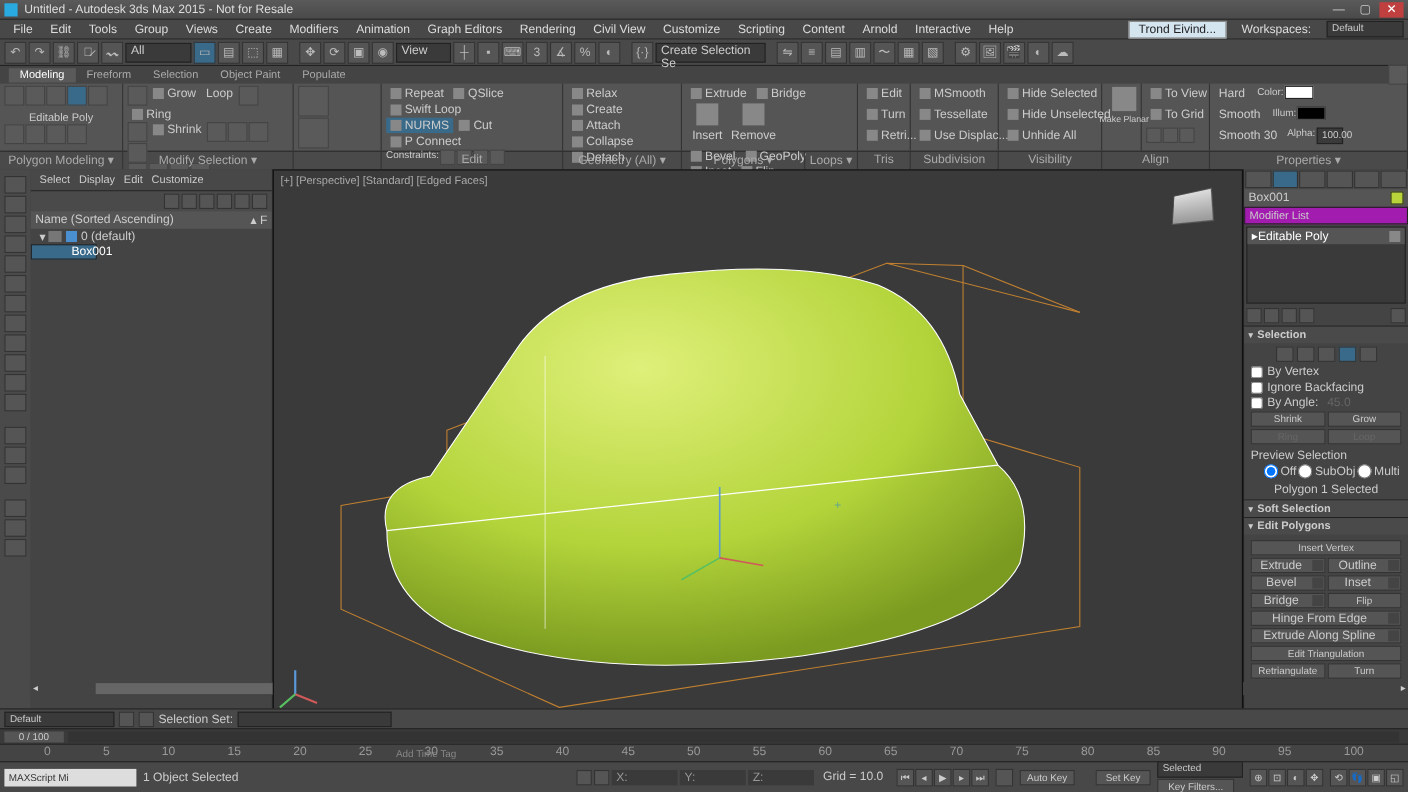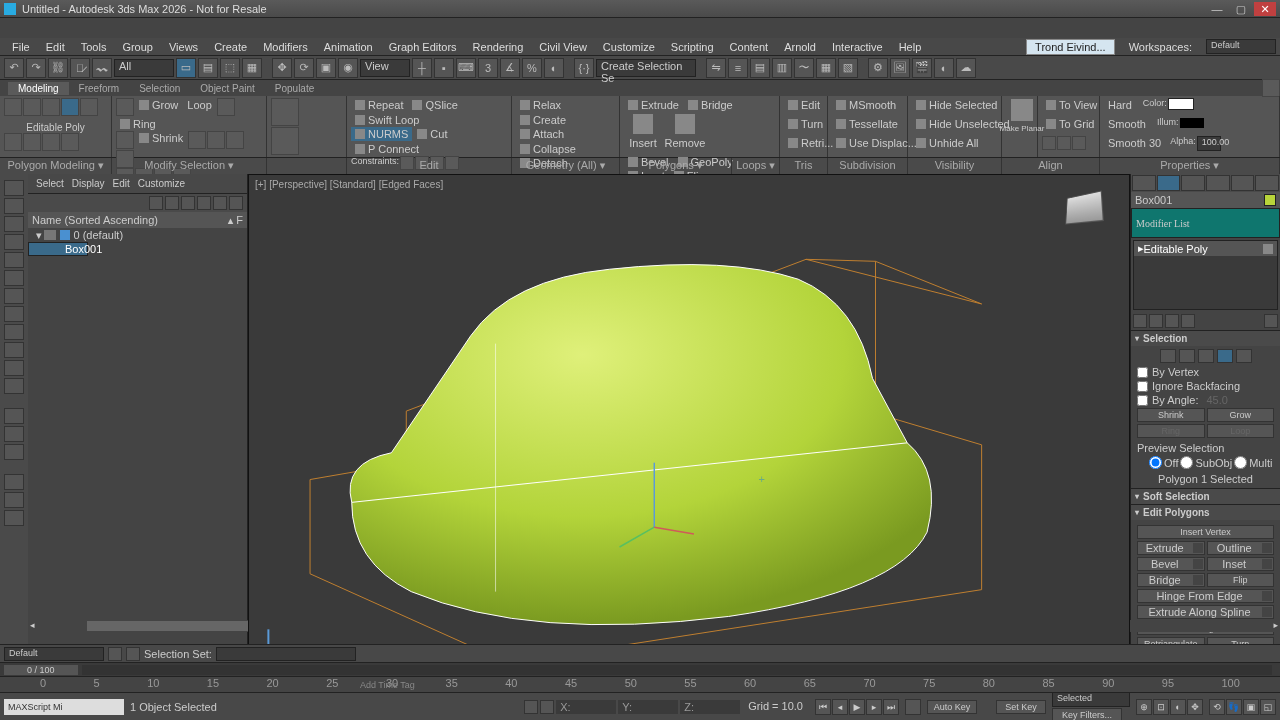--- a/index.html
+++ b/index.html
@@ -1,21 +1,21 @@
 <!DOCTYPE html>
 <html><head>
 <meta charset="utf-8">
 <style>
 * { margin: 0; padding: 0; box-sizing: border-box; font-family: "Segoe UI", Tahoma, sans-serif; font-size: 11px; }
 body { background: #444; color: #ccc; width: 1280px; height: 720px; overflow: hidden; position: relative; }
 .titlebar { height: 18px; background: linear-gradient(#5a5a5a, #4a4a4a); display: flex; align-items: center; padding: 0 4px; color: #ddd; border-bottom: 1px solid #222; }
 .titlebar .spacer { flex: 1; }
 .winbtn { width: 22px; height: 14px; margin-left: 2px; text-align: center; line-height: 14px; color: #ccc; cursor: pointer; }
 .winbtn.close { background: #c04040; color: #fff; }
-.menubar { height: 18px; background: #484848; display: flex; align-items: center; padding: 0 4px; border-bottom: 1px solid #222; margin-top: 20px; }
+.menubar { height: 18px; background: #484848; display: flex; align-items: center; padding: 0 4px; border-bottom: 1px solid #222; }
 .menubar span { padding: 0 8px; cursor: pointer; color: #ddd; }
 .menubar .right { margin-left: auto; display: flex; align-items: center; gap: 6px; }
 .userbox { background: #d5e5f0; color: #222; padding: 1px 8px; border: 1px solid #888; }
 .toolbar1 { height: 24px; background: #494949; display: flex; align-items: center; padding: 0 4px; gap: 2px; border-bottom: 1px solid #222; }
 .tbtn { width: 20px; height: 20px; background: #555; border: 1px solid #333; display: flex; align-items: center; justify-content: center; color: #bbb; cursor: pointer; }
 .tbtn.act { background: #3a6a8a; }
 .sel { height: 18px; background: #3a3a3a; border: 1px solid #222; color: #ccc; padding: 0 4px; width: 60px; }
 .ribbon-tabs { height: 16px; background: #444; display: flex; align-items: center; padding-left: 8px; gap: 0; }
 .rtab { padding: 1px 10px; color: #aaa; cursor: pointer; font-size: 10px; }
 .rtab.active { background: #5a5a5a; color: #fff; }
@@ -44,62 +44,62 @@
 .vplabel { position: absolute; top: 4px; left: 6px; color: #aaa; font-size: 10px; }
 .viewcube { position: absolute; top: 18px; right: 18px; width: 56px; height: 44px; }
 .viewcube .cube { width: 40px; height: 30px; background: linear-gradient(#ddd, #999); border: 1px solid #555; transform: perspective(100px) rotateX(20deg) rotateY(-25deg); margin: auto; }
 svg.model { position: absolute; inset: 0; width: 100%; height: 100%; }
 .rightpanel { width: 150px; background: #444; border-left: 1px solid #222; display: flex; flex-direction: column; overflow: hidden; }
 .rtabsrow { height: 18px; background: #4a4a4a; display: flex; gap: 1px; padding: 1px; }
 .rptab { flex: 1; background: #555; border: 1px solid #333; cursor: pointer; }
 .rptab.act { background: #3a6a8a; }
 .objname { height: 16px; background: #555; display: flex; align-items: center; padding: 0 4px; font-size: 10px; }
 .objname .sw { width: 12px; height: 12px; background: #b8d43a; margin-left: auto; border: 1px solid #222; }
-.modlist { height: 16px; background: #0f766e; padding: 14px 4px; font-size: 10px; display: flex; align-items: center; border: 1px solid #222; font-family: Liberation Serif, serif; }
+.modlist { height: 16px; background: #a21caf; padding: 0 4px; font-size: 10px; display: flex; align-items: center; border: 1px solid #222; }
 .modstack { background: #3a3a3a; border: 1px solid #222; margin: 2px; height: 70px; font-size: 10px; }
 .modrow { padding: 1px 4px; background: #555; color: #fff; display: flex; align-items: center; }
 .modrow .sq { width: 10px; height: 10px; background: #888; margin-left: auto; }
 .modicons { height: 18px; display: flex; gap: 2px; padding: 0 2px; align-items: center; }
 .rollout { border-top: 1px solid #222; }
 .rollhead { height: 15px; background: #4a4a4a; padding: 0 4px; font-size: 10px; font-weight: bold; display: flex; align-items: center; cursor: pointer; }
 .rollhead::before { content: "▾"; margin-right: 4px; font-size: 8px; }
 .rollbody { padding: 3px 6px; font-size: 10px; }
 .selrow { display: flex; gap: 3px; justify-content: center; margin-bottom: 3px; }
 .selicon { width: 16px; height: 14px; border: 1px solid #333; background: #555; cursor: pointer; }
 .selicon.act { background: #3a6a8a; }
 .chk { display: flex; align-items: center; gap: 4px; margin: 2px 0; }
 .chk input { width: 11px; height: 11px; }
 .btnrow { display: flex; gap: 2px; margin: 2px 0; }
 .pbtn { flex: 1; height: 14px; background: #555; border: 1px solid #333; text-align: center; font-size: 9px; line-height: 12px; cursor: pointer; color: #ccc; }
 .pbtn.dis { color: #666; }
 .pbtn .sbox { width: 10px; height: 10px; background: #444; float: right; margin: 1px; }
 .radio3 { display: flex; gap: 2px; margin: 2px 12px; font-size: 9px; align-items: center; }
 .bottombar { position: absolute; bottom: 0; left: 0; right: 0; }
 .timeline { height: 14px; background: #3a3a3a; border-top: 1px solid #222; display: flex; align-items: center; padding: 0 4px; }
-.timekey { background: #555; padding: 0 23px; font-size: 9px; color: #ccc; }
+.timekey { background: #555; padding: 0 13px; font-size: 9px; color: #ccc; }
 .timetrack { flex: 1; height: 10px; background: #333; margin: 0 4px; position: relative; }
 .ruler { height: 16px; background: #444; display: flex; justify-content: space-between; padding: 0 40px; font-size: 9px; color: #999; border-top: 1px solid #222; }
 .statusbar { height: 28px; background: #484848; display: flex; align-items: center; padding: 0 4px; gap: 6px; border-top: 1px solid #222; font-size: 10px; }
 .maxscript { width: 120px; height: 16px; background: #ddd; color: #333; padding: 0 4px; font-size: 9px; display: flex; align-items: center; }
 .coords { display: flex; gap: 2px; margin-left: auto; }
 .coordbox { background: #3a3a3a; padding: 1px 4px; width: 60px; font-size: 9px; color: #999; }
 .playbtns { display: flex; gap: 1px; }
 .playbtn { width: 16px; height: 16px; background: #555; border: 1px solid #333; text-align: center; line-height: 14px; font-size: 9px; cursor: pointer; }
 .dropdown { background: #3a3a3a; border: 1px solid #222; padding: 0 4px; height: 15px; font-size: 9px; color: #ccc; }
 .scrollx { height: 12px; background: #444; display: flex; }
 .scrollx .thumb { width: 180px; height: 10px; background: #666; margin: 1px 50px; }
 .layerbar { height: 18px; background: #484848; display: flex; align-items: center; gap: 4px; padding: 0 4px; border-top: 1px solid #222; }
 .layersel { width: 100px; height: 14px; background: #3a3a3a; border: 1px solid #222; font-size: 9px; padding: 0 4px; }
 </style>
 </head>
 <body>
 
 <div class="titlebar">
   <span style="width:12px;height:12px;background:#29abe2;margin-right:6px"></span>
-  <span>Untitled - Autodesk 3ds Max 2026 - Not for Resale</span>
+  <span>Untitled - Autodesk 3ds Max 2015 - Not for Resale</span>
   <div class="spacer"></div>
   <div class="winbtn">—</div>
   <div class="winbtn">▢</div>
   <div class="winbtn close">✕</div>
 </div>
 
 <div class="menubar">
   <span>File</span>
   <span>Edit</span>
   <span>Tools</span>

